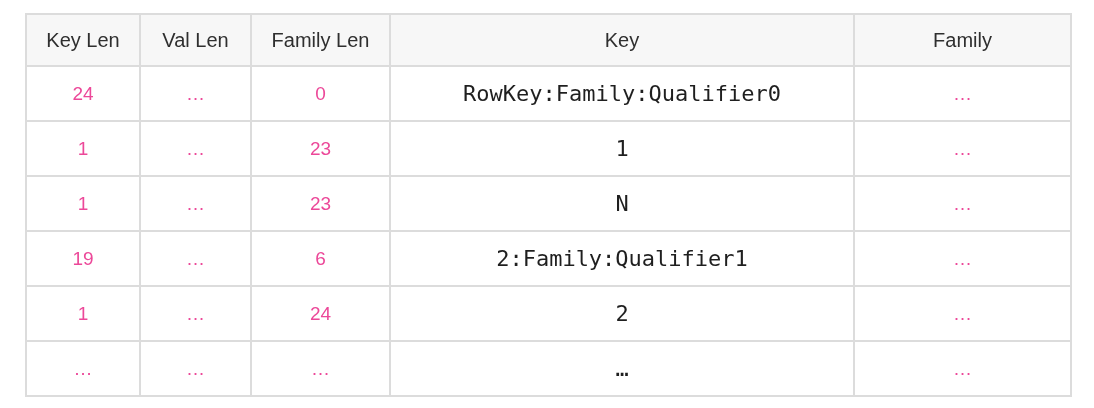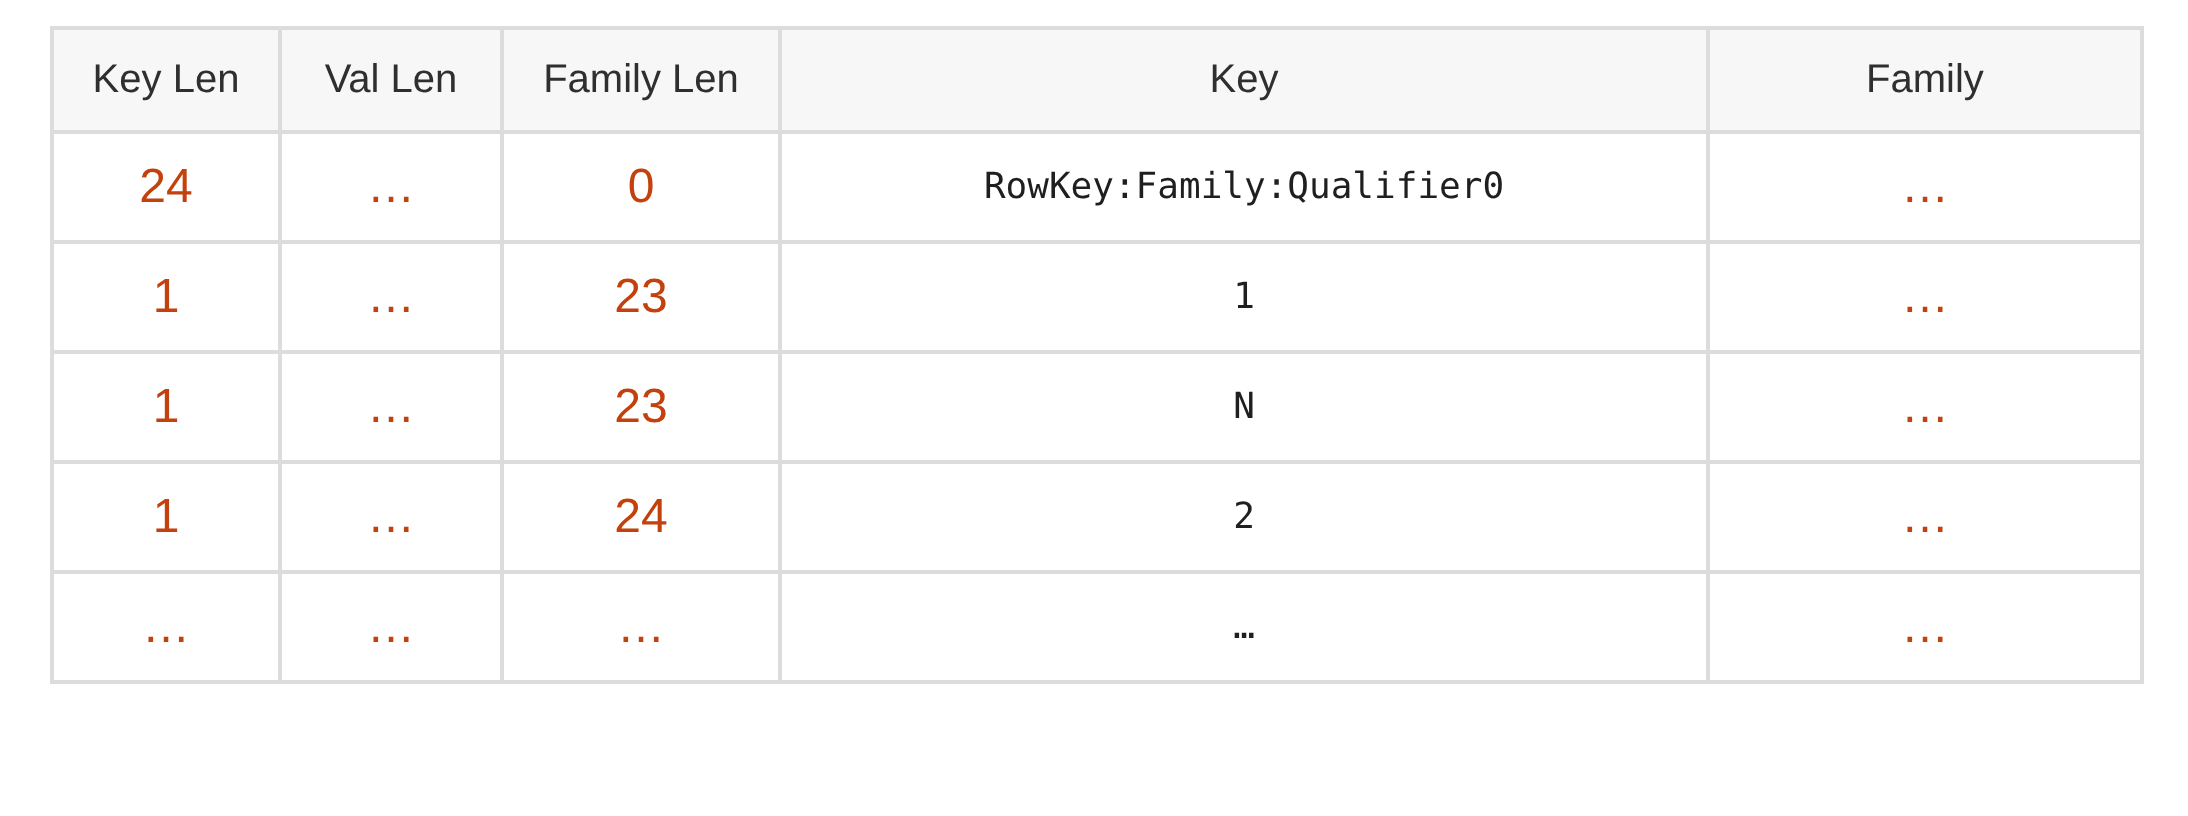--- a/index.html
+++ b/index.html
@@ -35,26 +35,26 @@
   table.data-table thead th {
     height: 50px;
     background: #f7f7f7;
     font-weight: 400;
     font-size: 20px;
     color: #2f2f2f;
   }
   table.data-table tbody td {
     height: 53px;
     background: #ffffff;
-    font-size: 24px;
-    color: #c2410c;
+    font-size: 19px;
+    color: #ec4899;
   }
   table.data-table tbody td.mono {
     font-family: "DejaVu Sans Mono", monospace;
-    font-size: 18px;
+    font-size: 22px;
     color: #1f1f1f;
   }
   col.c-keylen  { width: 114px; }
   col.c-vallen  { width: 111px; }
   col.c-prefix  { width: 139px; }
   col.c-key     { width: 464px; }
   col.c-value   { width: 217px; }
 </style>
 </head>
 <body>
@@ -93,20 +93,27 @@
         <td>…</td>
       </tr>
       <tr>
         <td>1</td>
         <td>…</td>
         <td>23</td>
         <td class="mono">N</td>
         <td>…</td>
       </tr>
       <tr>
+        <td>19</td>
+        <td>…</td>
+        <td>6</td>
+        <td class="mono">2:Family:Qualifier1</td>
+        <td>…</td>
+      </tr>
+      <tr>
         <td>1</td>
         <td>…</td>
         <td>24</td>
         <td class="mono">2</td>
         <td>…</td>
       </tr>
       <tr>
         <td>…</td>
         <td>…</td>
         <td>…</td>

